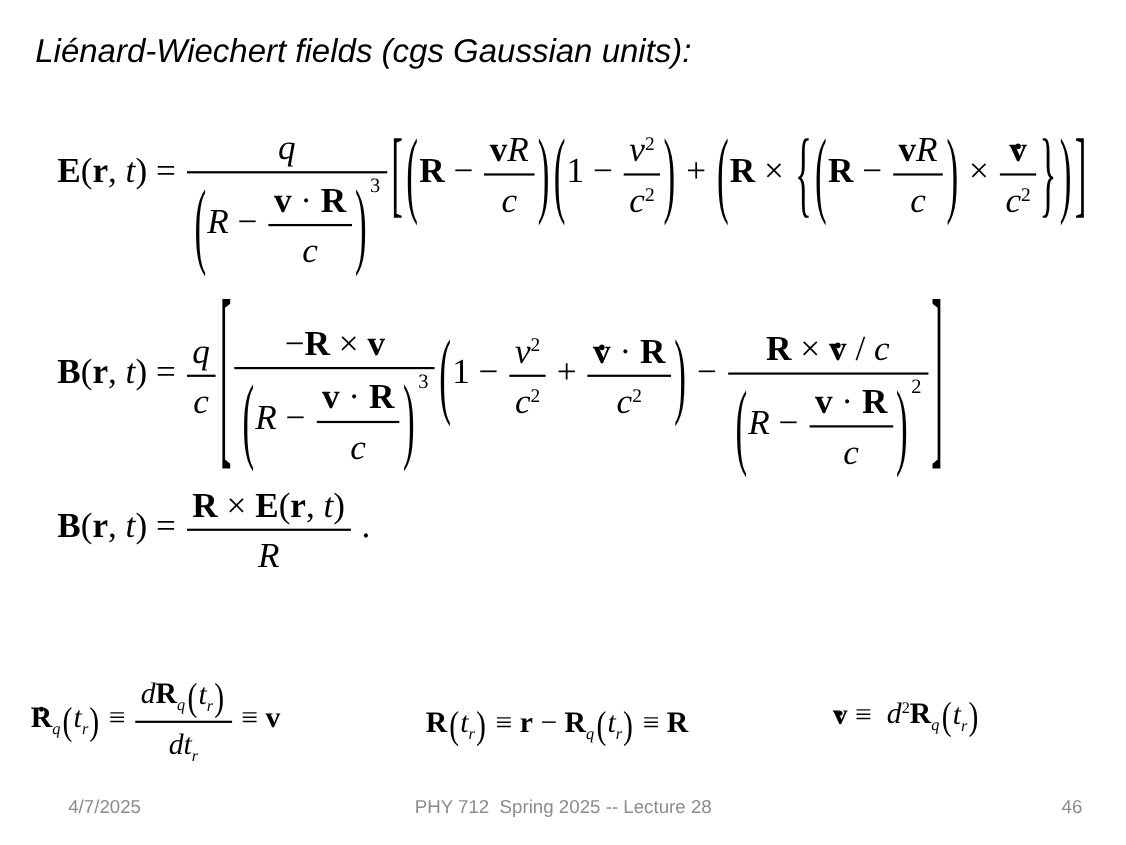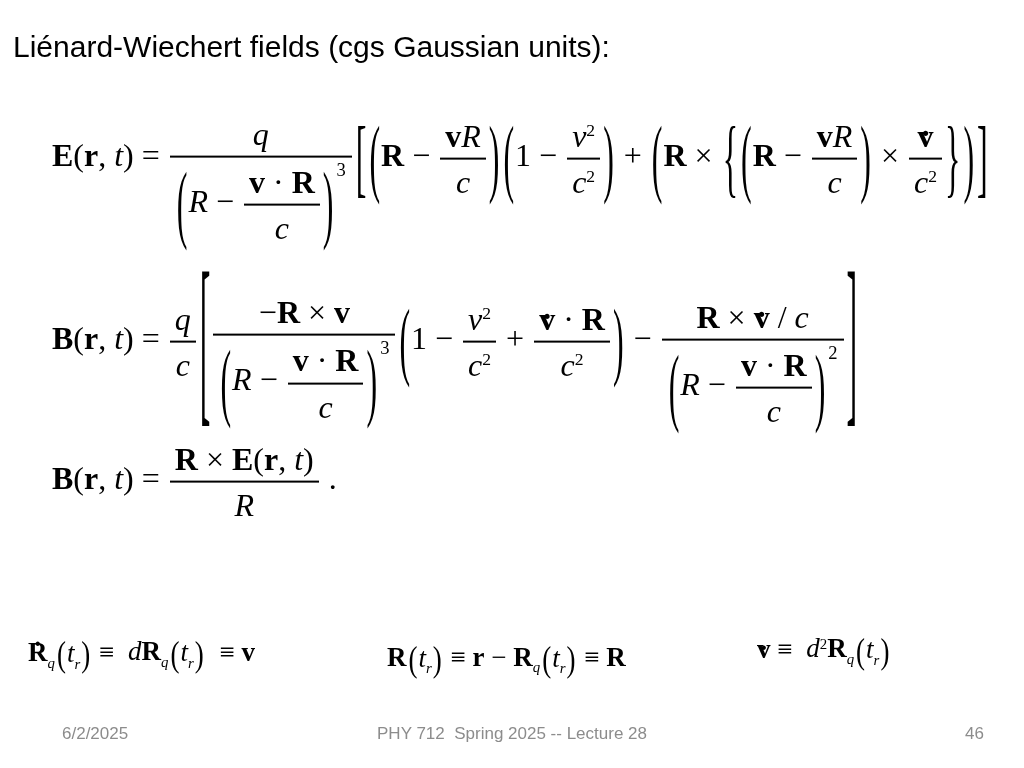--- a/index.html
+++ b/index.html
@@ -1,18 +1,18 @@
 <!DOCTYPE html>
 <html><head>
 <meta charset="utf-8">
 <style>
   html,body{margin:0;padding:0;background:#ffffff;}
   .slide{position:relative;width:1024px;height:768px;background:#ffffff;overflow:hidden;
          font-family:"Liberation Sans","DejaVu Sans",sans-serif;color:#000;}
-  .title{position:absolute;left:13px;top:30px;font-size:30px;line-height:1.1;color:#000;}
+  .title{position:absolute;left:32px;top:30px;font-size:30px;line-height:1.1;color:#000;font-style:italic;}
   .section-label{position:absolute;left:28px;top:564px;font-size:30px;line-height:1.1;color:#000;}
 
   
   .eq{position:absolute;font-family:"Liberation Serif","DejaVu Serif",serif;font-size:32px;
       line-height:1.25;white-space:nowrap;color:#000;transform:translateY(-50%);}
   #eq-e{left:52px;top:158px;}
   #eq-b{left:52px;top:341px;}
   #eq-b2{left:52px;top:481px;}
   #eq-na{left:28px;top:655px;font-size:27px;}
   #eq-nb{left:387px;top:659px;font-size:27px;}
@@ -101,32 +101,32 @@
 
 
   <div class="eq" id="eq-na"><span class="mrow"><span class="msc"><span class="mdot"><span class="dt">·</span><span class="mb">R</span></span><span class="msub"><span class="mi">q</span></span></span><span class="mfen">
           <span class="dlm" style="transform: scaleY(1.313);">(</span>
           <span class="fx"><span class="mrow"><span class="msc"><span class="mi">t</span><span class="msub"><span class="mi">r</span></span></span></span></span>
           <span class="dlm" style="transform: scaleY(1.313);">)</span>
         </span><span class="mn"> ≡ </span><span class="mfrac" style="margin-top: 1.23438px;"><span class="fnum"><span class="mrow"><span class="mi">d</span><span class="msc"><span class="mb">R</span><span class="msub"><span class="mi">q</span></span></span><span class="mfen">
                 <span class="dlm" style="transform: scaleY(1.323);">(</span>
                 <span class="fx"><span class="mrow"><span class="msc"><span class="mi">t</span><span class="msub"><span class="mi">r</span></span></span></span></span>
                 <span class="dlm" style="transform: scaleY(1.323);">)</span>
-              </span></span></span></span><span class="mn"> ≡ </span><span class="mb">v</span></span></div>
+              </span></span></span><span class="fden"><span class="mrow"><span class="mi">d</span><span class="msc"><span class="mi">t</span><span class="msub"><span class="mi">r</span></span></span></span></span></span><span class="mn"> ≡ </span><span class="mb">v</span></span></div>
   <div class="eq" id="eq-nb"><span class="mrow"><span class="mb">R</span><span class="mfen">
           <span class="dlm" style="transform: scaleY(1.313);">(</span>
           <span class="fx"><span class="mrow"><span class="msc"><span class="mi">t</span><span class="msub"><span class="mi">r</span></span></span></span></span>
           <span class="dlm" style="transform: scaleY(1.313);">)</span>
         </span><span class="mn"> ≡ </span><span class="mb">r</span><span class="mn"> − </span><span class="msc"><span class="mb">R</span><span class="msub"><span class="mi">q</span></span></span><span class="mfen">
           <span class="dlm" style="transform: scaleY(1.313);">(</span>
           <span class="fx"><span class="mrow"><span class="msc"><span class="mi">t</span><span class="msub"><span class="mi">r</span></span></span></span></span>
           <span class="dlm" style="transform: scaleY(1.313);">)</span>
         </span><span class="mn"> ≡ </span><span class="mb">R</span></span></div>
   <div class="eq" id="eq-nc"><span class="mrow"><span class="mdot low"><span class="dt">·</span><span class="mb">v</span></span><span class="mn"> ≡ </span><span class="mfrac" style="margin-top: 1.23438px;"><span class="fnum"><span class="mrow"><span class="msc"><span class="mi">d</span><span class="msup"><span class="mn">2</span></span></span><span class="msc"><span class="mb">R</span><span class="msub"><span class="mi">q</span></span></span><span class="mfen">
                 <span class="dlm" style="transform: scaleY(1.323);">(</span>
                 <span class="fx"><span class="mrow"><span class="msc"><span class="mi">t</span><span class="msub"><span class="mi">r</span></span></span></span></span>
                 <span class="dlm" style="transform: scaleY(1.323);">)</span>
               </span></span></span></span></span></div>
 
-  <div class="footer-date">6/2/2025</div>
+  <div class="footer-date">4/7/2025</div>
   <div class="footer-center">PHY 712  Spring 2025 -- Lecture 28</div>
   <div class="footer-page">46</div>
 </div>
 
 </body></html>

